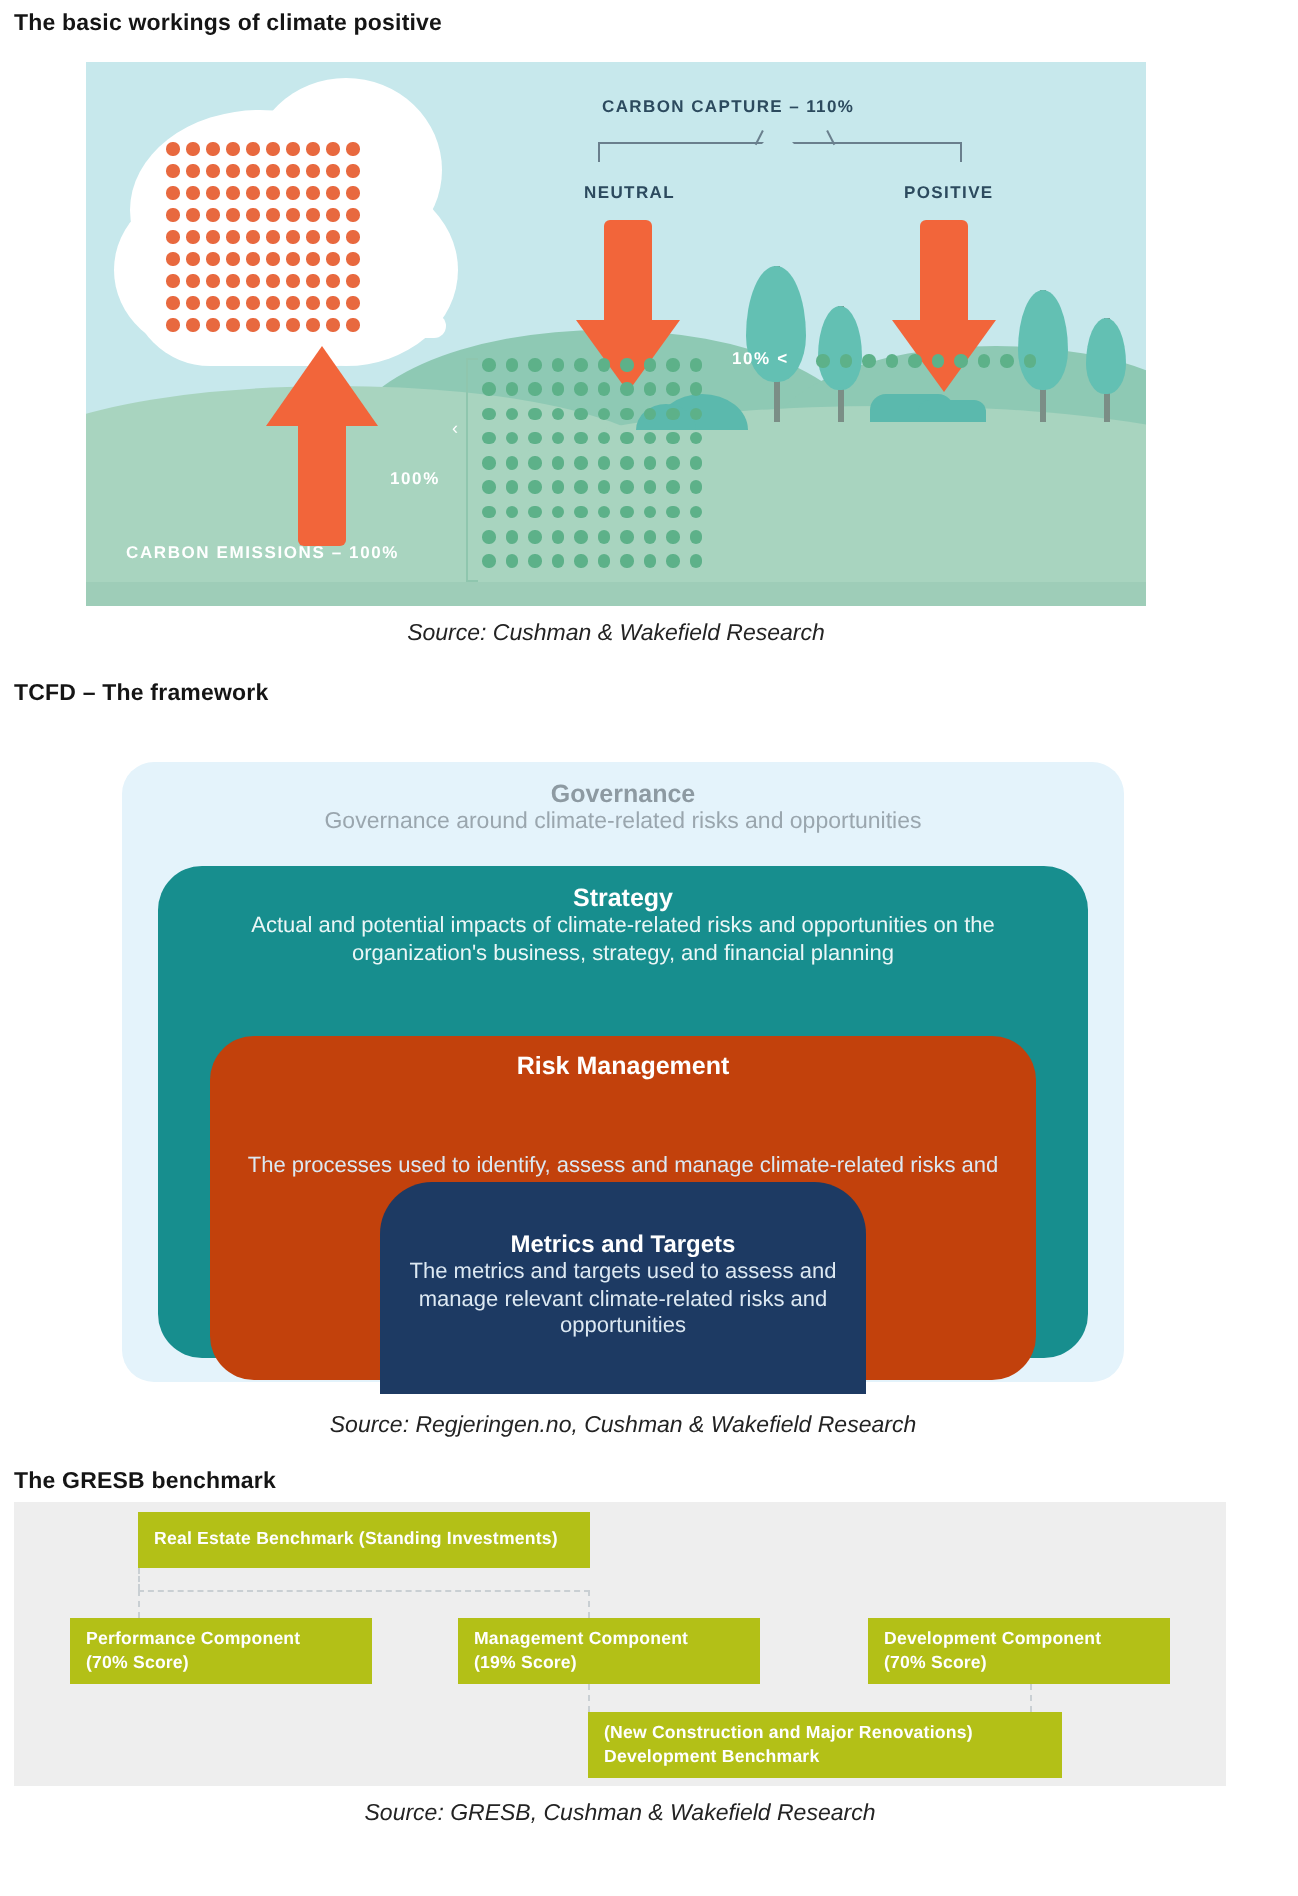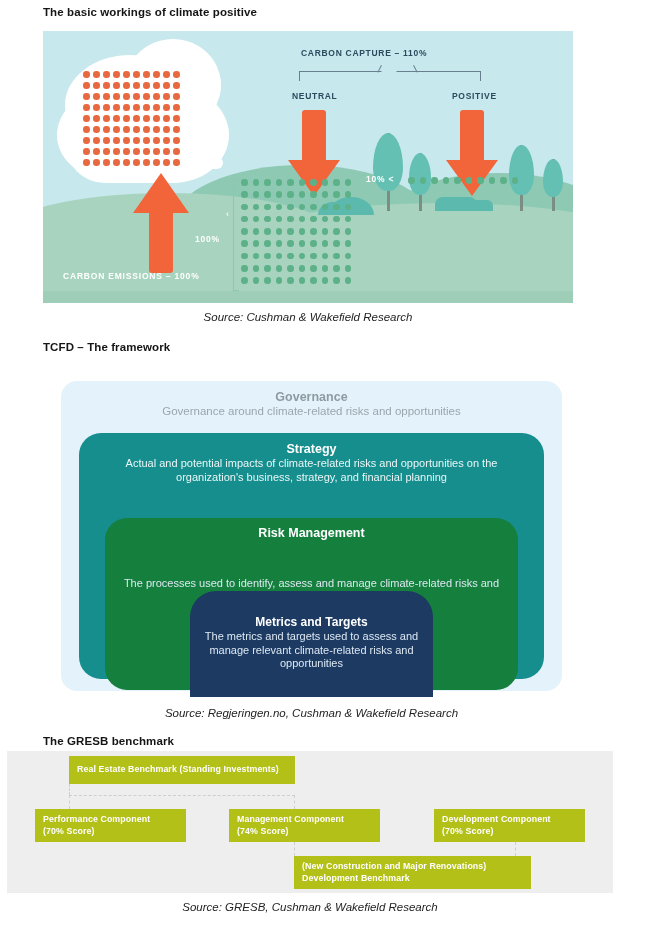--- a/index.html
+++ b/index.html
@@ -10,21 +10,20 @@
     width: 649px; height: 948px;
     font-family: "Liberation Sans", sans-serif;
     position: relative;
     overflow: hidden;
   }
   .section-heading {
     font-size: 11.5px;
     font-weight: bold;
     color: #151515;
     letter-spacing: 0.1px;
-    margin-left: 36px;
   }
   .source-caption {
     font-size: 11.5px;
     font-style: italic;
     color: #232323;
     text-align: center;
   }
 
   
   #fig-climate {
@@ -158,21 +157,21 @@
   }
   .tcfd-strategy {
     position: absolute;
     left: 24px; top: 58px; right: 24px; bottom: 18px;
     background: #178e8e;
     border-radius: 22px;
   }
   .tcfd-risk {
     position: absolute;
     left: 50px; top: 143px; right: 50px; bottom: 7px;
-    background: #15803d;
+    background: #c2410c;
     border-radius: 22px;
   }
   .tcfd-metrics {
     position: absolute;
     left: 135px; top: 216px; right: 135px; bottom: 0px;
     background: #1d3a63;
     border-radius: 26px 26px 0 0;
   }
   .tcfd-title {
     font-weight: bold;
@@ -530,21 +529,21 @@
     <span>Real Estate Benchmark (Standing Investments)</span>
   </div>
 
   <div class="gresb-box" style="left:28px;top:58px;width:151px;height:33px;">
     <div>Performance Component</div>
     <div>(70% Score)</div>
   </div>
 
   <div class="gresb-box" style="left:222px;top:58px;width:151px;height:33px;">
     <div>Management Component</div>
-    <div>(74% Score)</div>
+    <div>(19% Score)</div>
   </div>
 
   <div class="gresb-box" style="left:427px;top:58px;width:151px;height:33px;">
     <div>Development Component</div>
     <div>(70% Score)</div>
   </div>
 
   <div class="gresb-box" style="left:287px;top:105px;width:237px;height:33px;">
     <div>(New Construction and Major Renovations)</div>
     <div>Development Benchmark</div>

